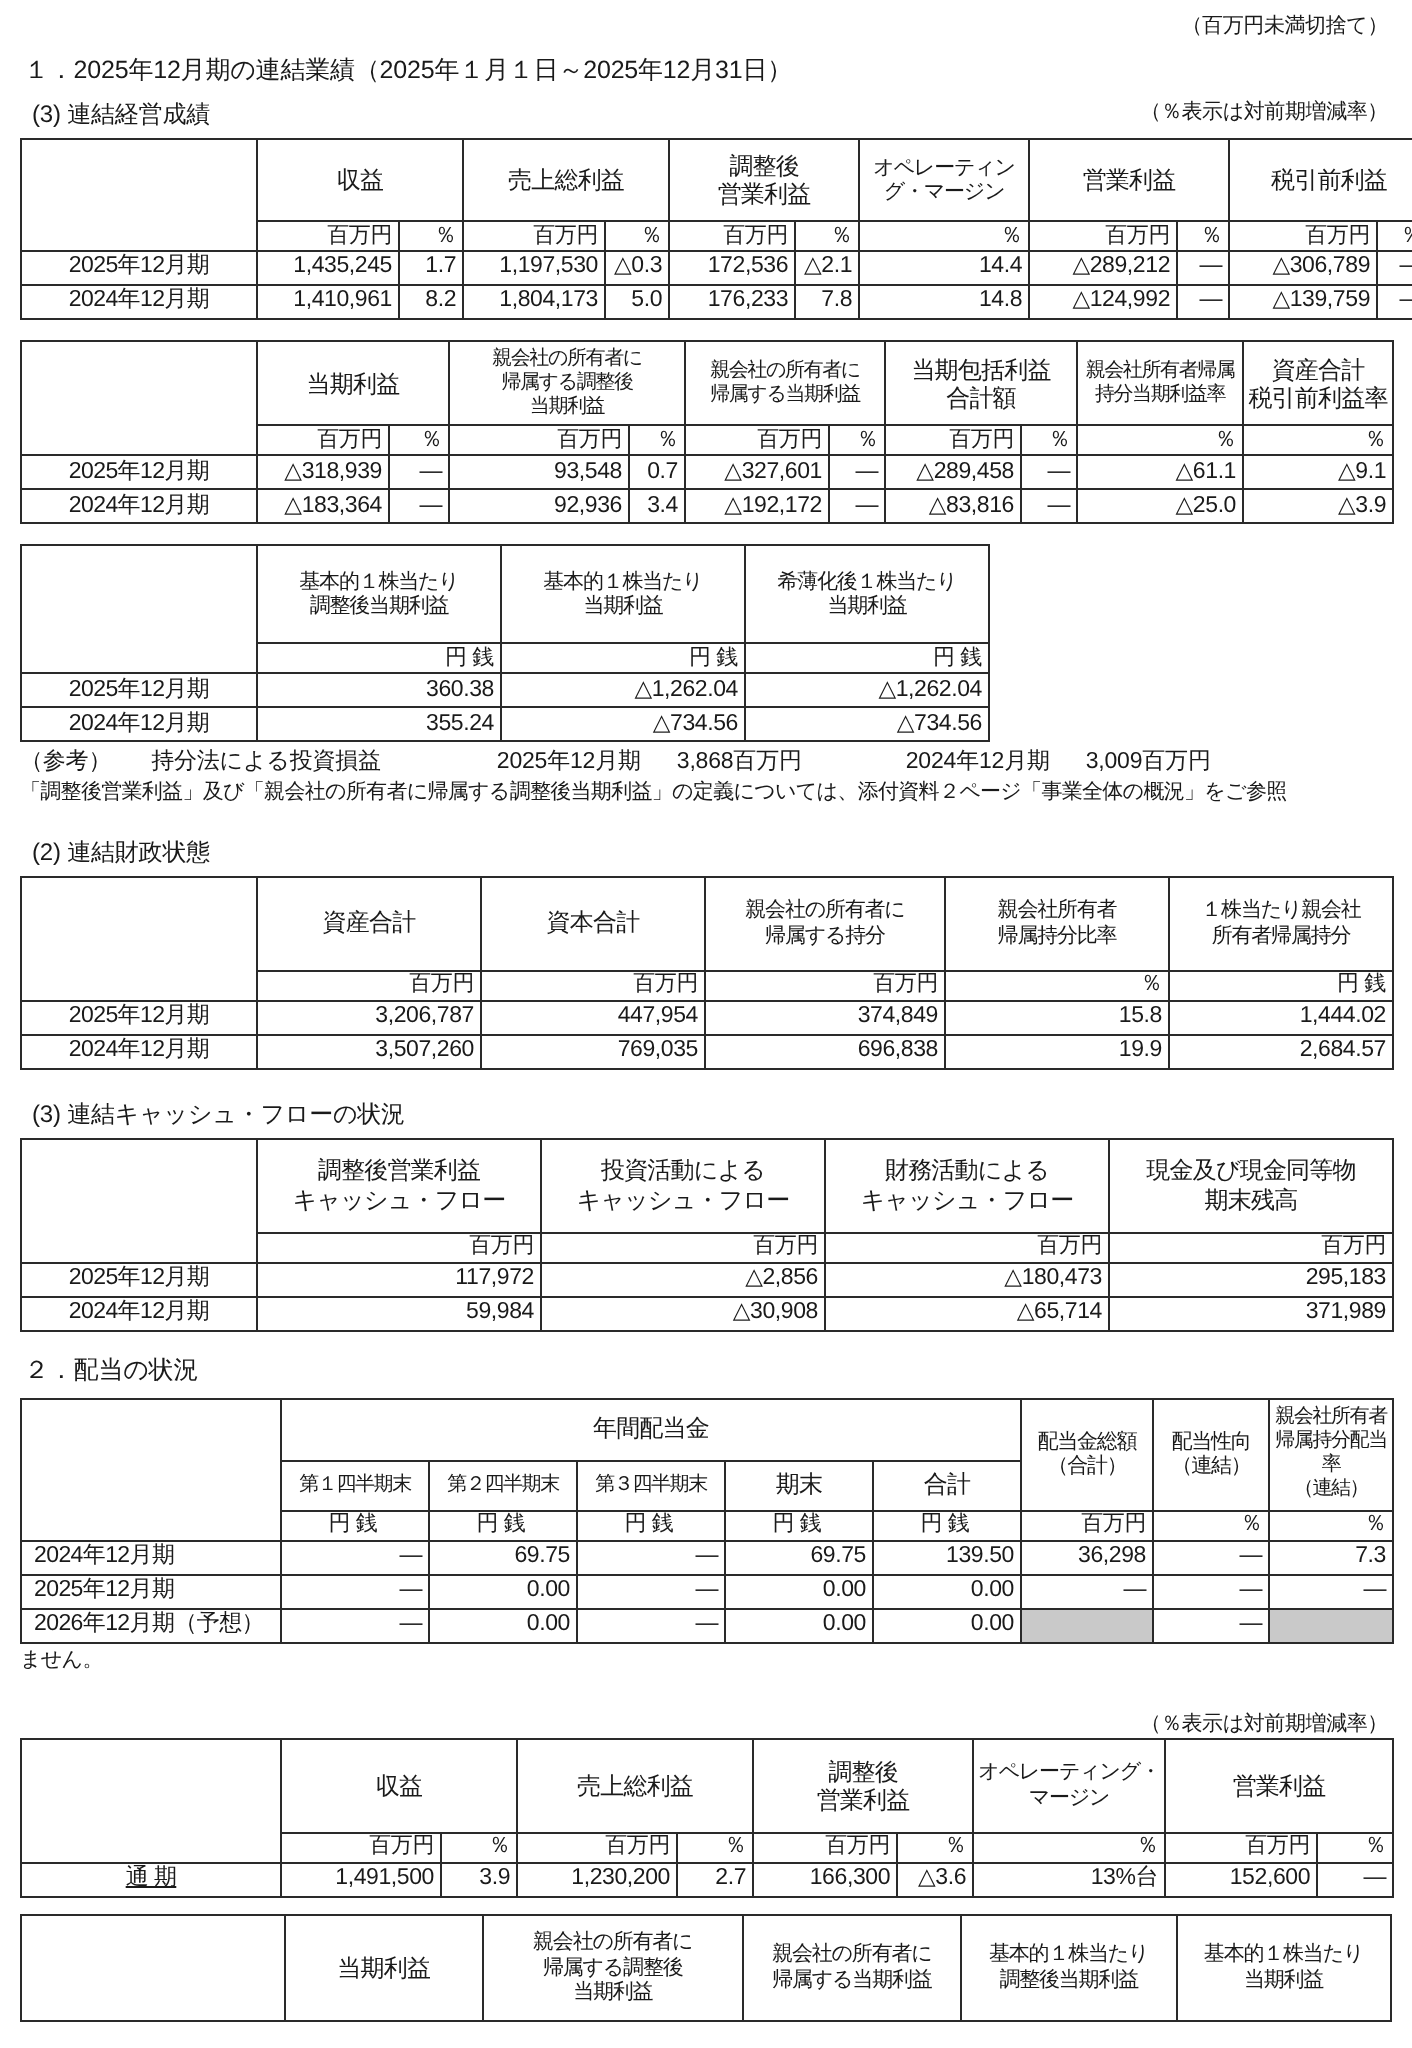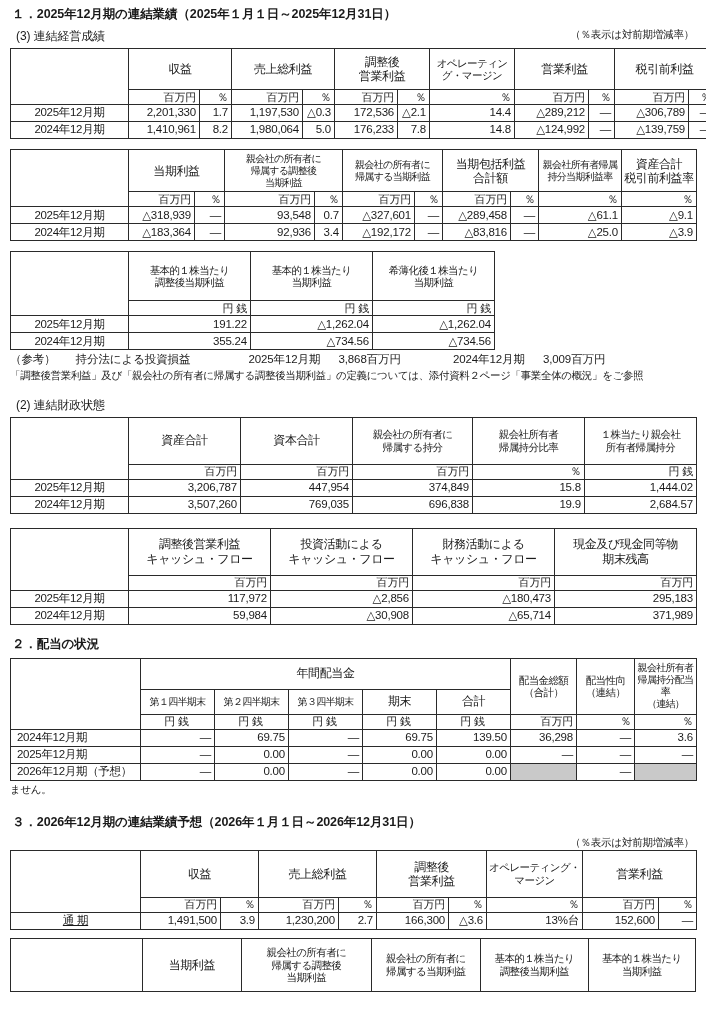--- a/index.html
+++ b/index.html
@@ -26,21 +26,21 @@
 
   
   .unit-note {
     text-align: right;
     font-size: 10.5px;
     letter-spacing: -0.2px;
     margin: 0 2px 7px 0;
   }
   .sec-title {
     font-size: 12.5px;
-    font-weight: 700;
+    font-weight: 400;
     letter-spacing: -0.1px;
     margin: 0 0 5px 2px;
     white-space: nowrap;
   }
   .sub-title {
     font-size: 12px;
     letter-spacing: -0.1px;
     margin: 0 0 3px 6px;
     display: inline-block;
   }
@@ -134,20 +134,21 @@
 
   .tbl-gap { height: 10px; }
   .tbl-gap-sm { height: 8px; }
   .sec-gap { height: 14px; }
 </style>
 </head>
 <body>
 
 <div class="page">
 
+  <div class="unit-note">（百万円未満切捨て）</div>
 
   <div class="sec-title">１．2025年12月期の連結業績（2025年１月１日～2025年12月31日）</div>
 
   <div>
     <span class="sub-title">(3) 連結経営成績</span>
     <span class="pct-note">（％表示は対前期増減率）</span>
     <div class="clear"></div>
   </div>
 
   <table class="fin">
@@ -185,37 +186,37 @@
       <td class="unit">百万円</td>
       <td class="unit">％</td>
       <td class="unit">％</td>
       <td class="unit">百万円</td>
       <td class="unit">％</td>
       <td class="unit">百万円</td>
       <td class="unit">％</td>
     </tr>
     <tr>
       <td class="period">2025年12月期</td>
-      <td class="num">2,201,330</td>
+      <td class="num">1,435,245</td>
       <td class="num">1.7</td>
       <td class="num">1,197,530</td>
       <td class="num">△0.3</td>
       <td class="num">172,536</td>
       <td class="num">△2.1</td>
       <td class="num">14.4</td>
       <td class="num">△289,212</td>
       <td class="num">―</td>
       <td class="num">△306,789</td>
       <td class="num">―</td>
     </tr>
     <tr>
       <td class="period">2024年12月期</td>
       <td class="num">1,410,961</td>
       <td class="num">8.2</td>
-      <td class="num">1,980,064</td>
+      <td class="num">1,804,173</td>
       <td class="num">5.0</td>
       <td class="num">176,233</td>
       <td class="num">7.8</td>
       <td class="num">14.8</td>
       <td class="num">△124,992</td>
       <td class="num">―</td>
       <td class="num">△139,759</td>
       <td class="num">―</td>
     </tr>
   </tbody>
@@ -313,21 +314,21 @@
       <th class="hdr small" style="white-space:pre-line;height:42px">希薄化後１株当たり
 当期利益</th>
     </tr>
     <tr>
       <td class="unit yen-sen">円 銭</td>
       <td class="unit yen-sen">円 銭</td>
       <td class="unit yen-sen">円 銭</td>
     </tr>
     <tr>
       <td class="period">2025年12月期</td>
-      <td class="num">191.22</td>
+      <td class="num">360.38</td>
       <td class="num">△1,262.04</td>
       <td class="num">△1,262.04</td>
     </tr>
     <tr>
       <td class="period">2024年12月期</td>
       <td class="num">355.24</td>
       <td class="num">△734.56</td>
       <td class="num">△734.56</td>
     </tr>
   </tbody>
@@ -383,20 +384,21 @@
       <td class="num">769,035</td>
       <td class="num">696,838</td>
       <td class="num">19.9</td>
       <td class="num">2,684.57</td>
     </tr>
   </tbody>
     </table>
 
   <div class="sec-gap"></div>
 
+  <div class="sub-title" style="display:block">(3) 連結キャッシュ・フローの状況</div>
   <table class="fin">
     <colgroup>
       <col style="width:118px">
         <col style="width:142px">
         <col style="width:142px">
       <col style="width:142px">
         <col style="width:142px">
     </colgroup>
     <tbody>
         <tr>
@@ -479,21 +481,21 @@
     </tr>
     <tr>
       <td class="period left">2024年12月期</td>
       <td class="num">―</td>
       <td class="num">69.75</td>
       <td class="num">―</td>
       <td class="num">69.75</td>
       <td class="num">139.50</td>
       <td class="num">36,298</td>
       <td class="num">―</td>
-      <td class="num">3.6</td>
+      <td class="num">7.3</td>
     </tr>
     <tr>
       <td class="period left">2025年12月期</td>
       <td class="num">―</td>
       <td class="num">0.00</td>
       <td class="num">―</td>
       <td class="num">0.00</td>
       <td class="num">0.00</td>
       <td class="num">―</td>
       <td class="num">―</td>
@@ -509,21 +511,20 @@
       <td class="num shaded"></td>
       <td class="num">―</td>
       <td class="num shaded"></td>
     </tr>
   </tbody>
     </table>
   <div class="note-line">ません。</div>
 
   <div style="height:18px"></div>
 
-  <div class="sec-title">３．2026年12月期の連結業績予想（2026年１月１日～2026年12月31日）</div>
   <div>
     <span class="pct-note">（％表示は対前期増減率）</span>
     <div class="clear"></div>
   </div>
 
   <table class="fin">
     <colgroup>
       <col style="width:130px">
         <col style="width:80px">
         <col style="width:38px">

